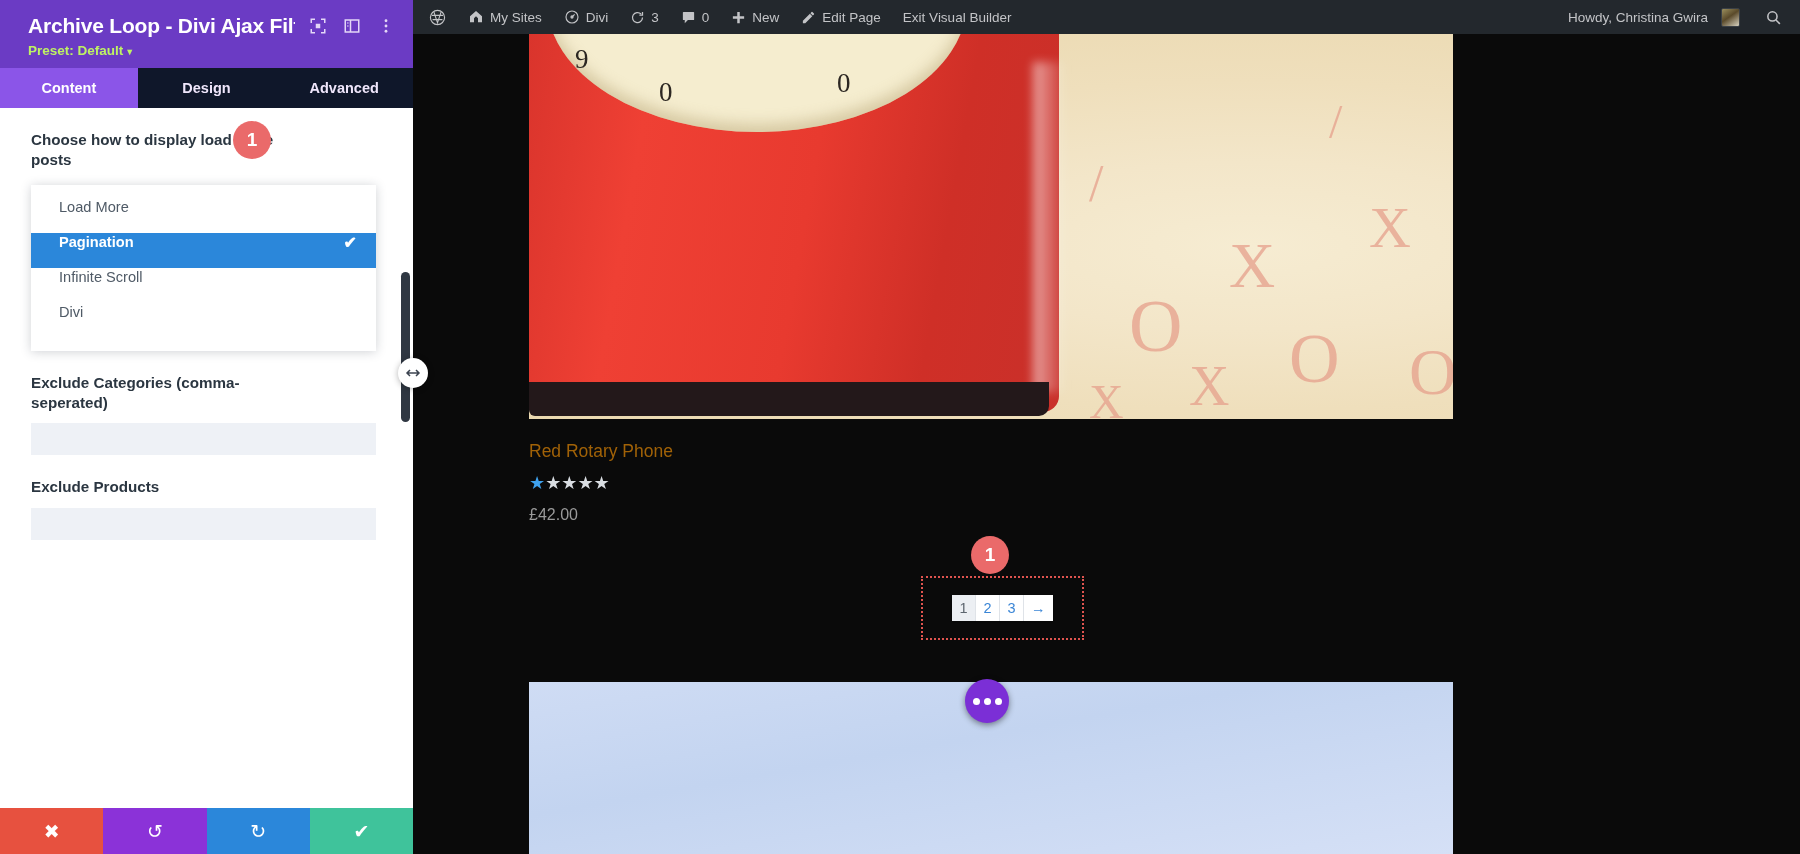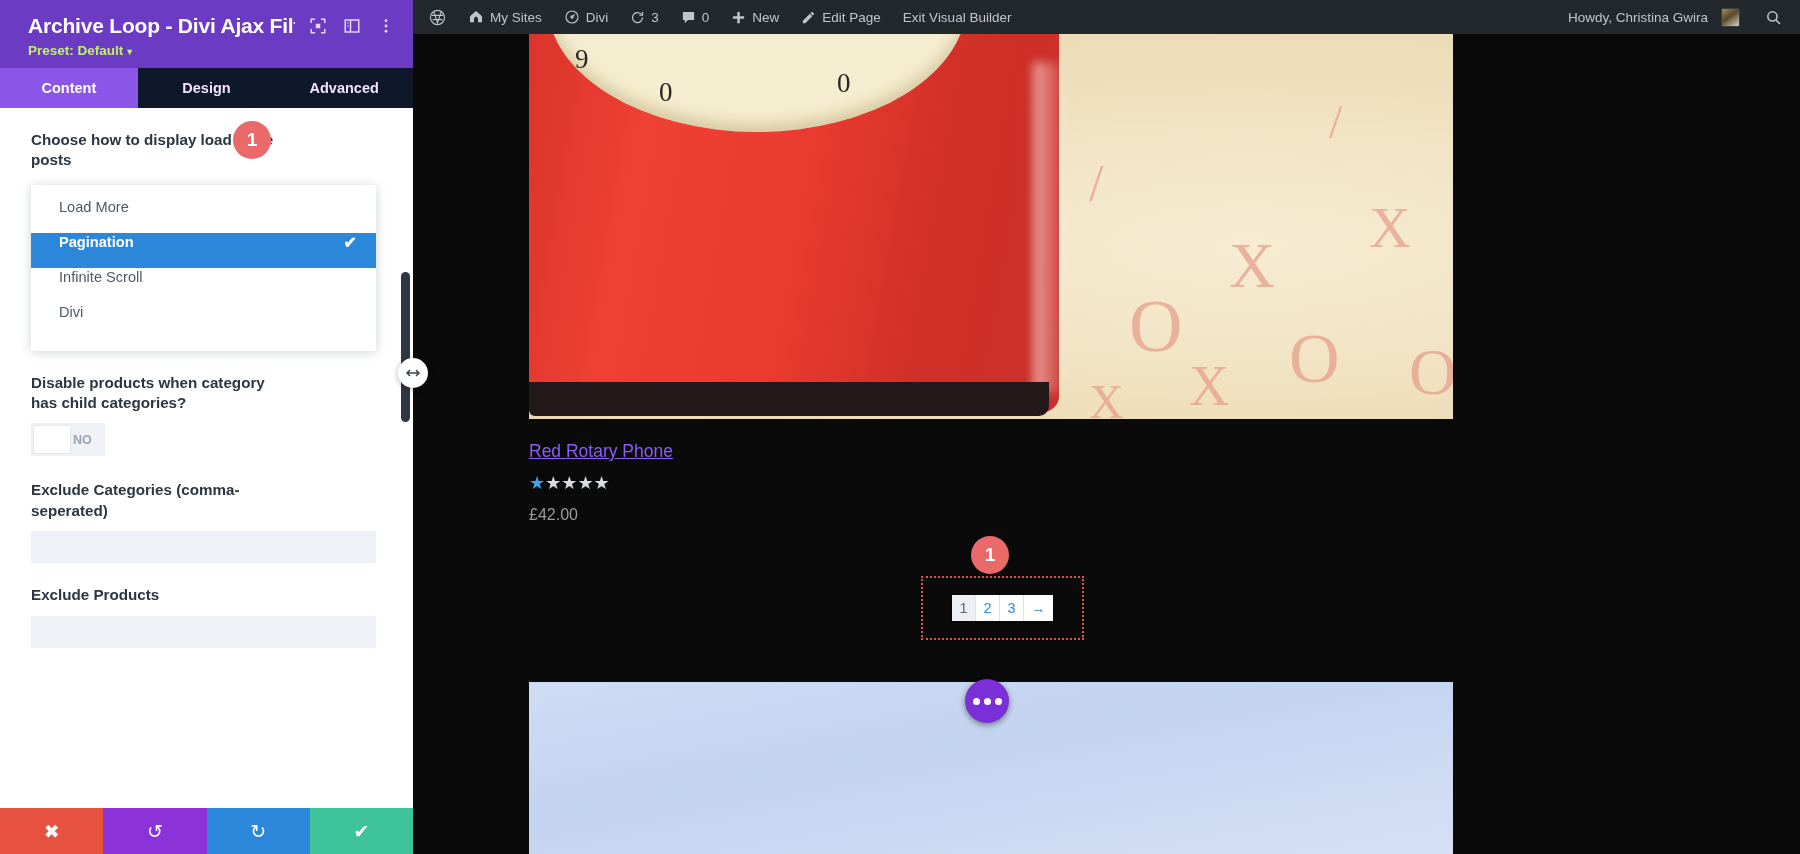--- a/index.html
+++ b/index.html
@@ -222,23 +222,22 @@
   }
   .phone-highlight {
     position: absolute; right: -8px; top: 40px;
     width: 34px; height: 330px;
     background: linear-gradient(90deg, rgba(255,255,255,.55), rgba(255,255,255,0));
     filter: blur(5px);
   }
   .doodle { position: absolute; color: #e6a08c; opacity: .75; font-family: "Liberation Serif", serif; }
 
   .product-title {
-    color: #8b5cf6; font-size: 17.5px; margin: 22px 0 0 0;
+    color: #a16207; font-size: 17.5px; margin: 22px 0 0 0;
     font-family: "Liberation Sans", sans-serif;
-    text-decoration: underline;
   }
   .stars { margin-top: 10px; font-size: 18px; letter-spacing: 0px; }
   .star-on  { color: #3fa2ee; }
   .star-off { color: #d9dde2; }
   .product-price {
     color: #9a9a9a; font-size: 16px; margin-top: 12px;
   }
   .addtocart {
     margin-top: 28px; display: inline-flex;
     align-items: center; justify-content: center;
@@ -475,27 +474,20 @@
         </div>
         <div class="dd-option">
           <span>Infinite Scroll</span>
         </div>
         <div class="dd-option">
           <span>Divi</span>
         </div>
       </div>
 
 
-      <div class="field">
-        <div class="field-label">Disable products when category has child categories?</div>
-        <div class="toggle-wrap">
-          <div class="toggle-knob"></div>
-          <span class="toggle-text">NO</span>
-        </div>
-      </div>
 
       <div class="field">
         <div class="field-label">Exclude Categories (comma-seperated)</div>
         <input class="text-input" type="text" value="" style="">
       </div>
 
       <div class="field">
         <div class="field-label">Exclude Products</div>
         <input class="text-input" type="text" value="" style="">
       </div>

